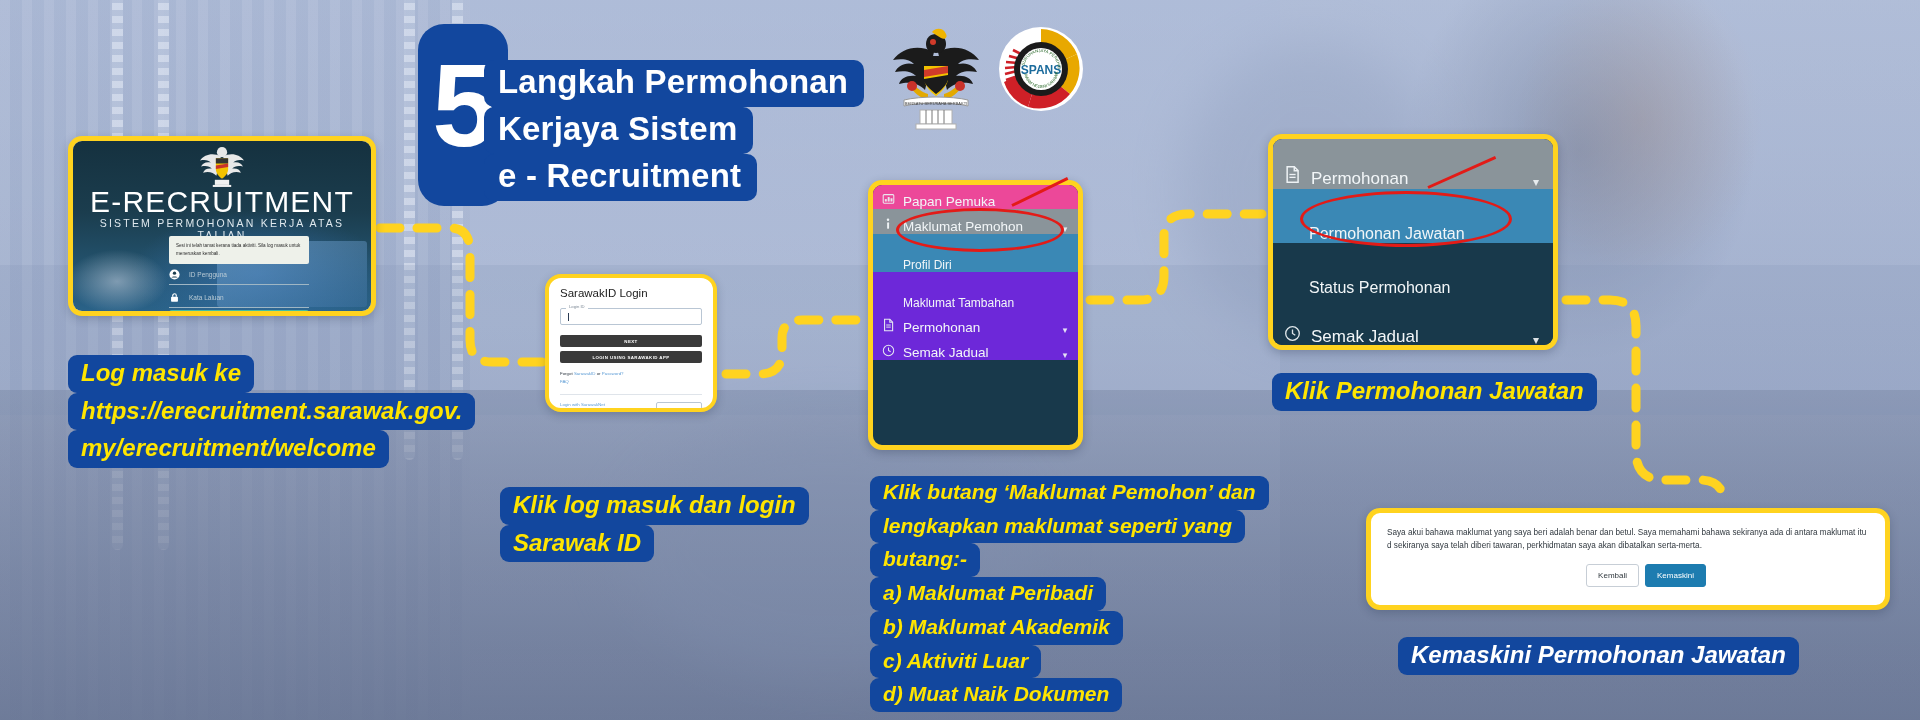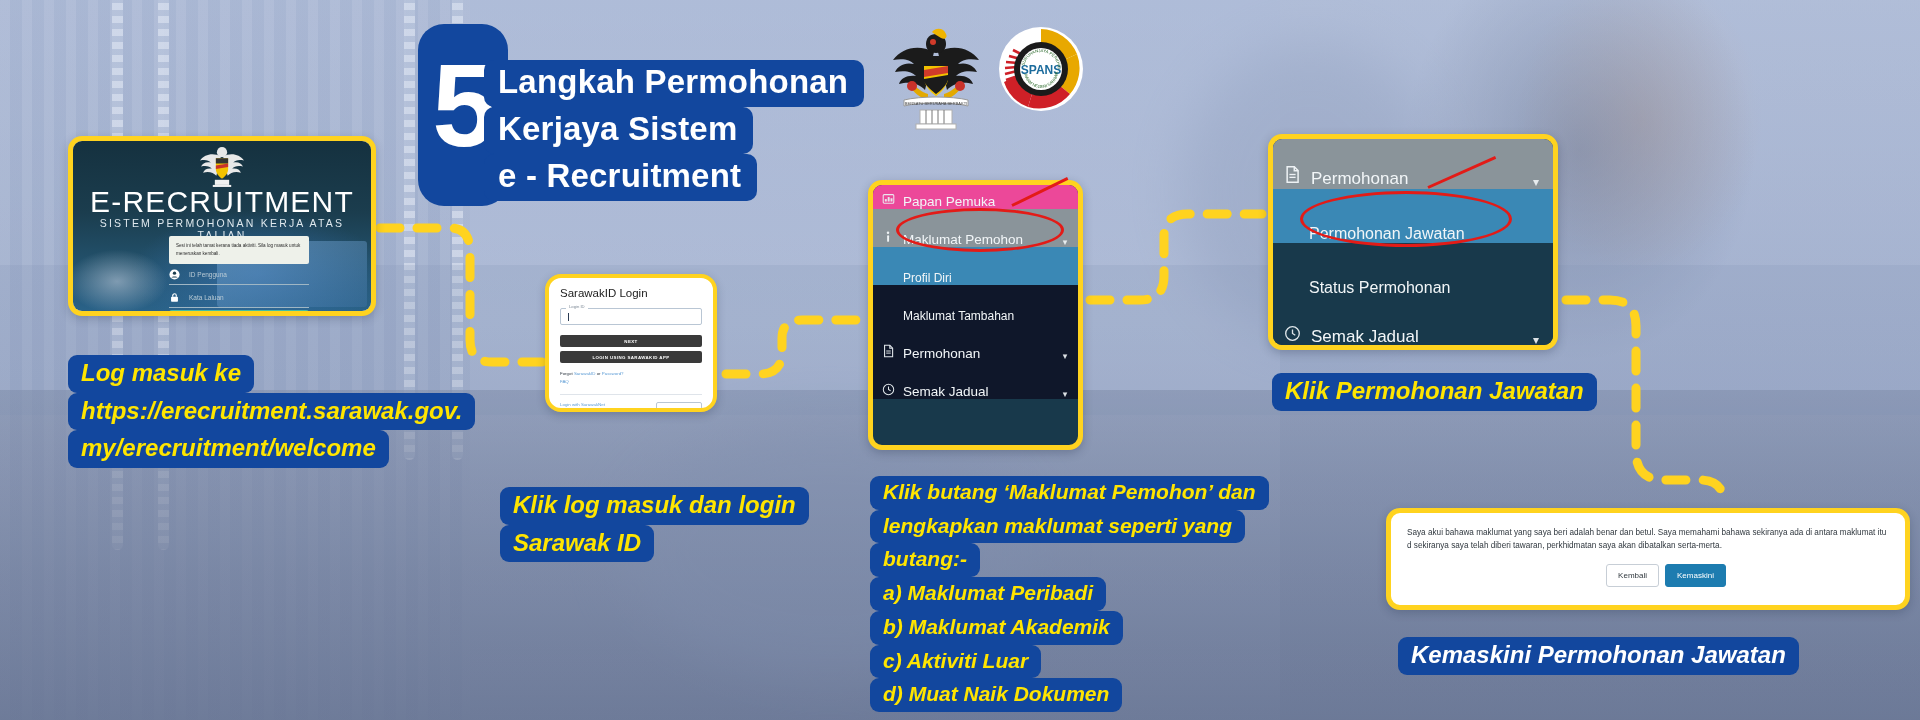--- a/index.html
+++ b/index.html
@@ -200,25 +200,25 @@
     display: flex; align-items: flex-end;
     color: #f2f6f8;
     position: relative;
   }
   .nav-row .ico { width: 30px; text-align: center; font-size: 13px; opacity: .95; flex: none; }
   .nav-row .lbl { flex: 1; }
   .nav-row .caret { width: 26px; text-align: center; font-size: 9px; opacity: .9; }
 
   
   #menu-mid { left: 868px; top: 180px; width: 215px; height: 270px; }
-  #menu-mid .nav-row { height: 38px; font-size: 13.5px; }
+  #menu-mid .nav-row { height: 25px; font-size: 13.5px; }
   #menu-mid .nav-row.sub { height: 38px; font-size: 12px; padding-left: 30px; }
   #menu-mid .grey { background: #8a949a; }
   #menu-mid .blue { background: #3a88b5; }
-  #menu-mid .dark { background: #0f172a; }
+  #menu-mid .dark { background: #6d28d9; }
   #menu-mid .partial { background:#ec4899; height: 24px; font-size: 13.5px; }
 
   
   #menu-right { left: 1268px; top: 134px; width: 290px; height: 216px; }
   #menu-right .nav-row { height: 50px; font-size: 17px; }
   #menu-right .nav-row.sub { height: 54px; font-size: 16px; padding-left: 36px; }
   #menu-right .grey { background: #8a949a; }
   #menu-right .blue { background: #3a88b5; }
   #menu-right .dark { background: #18394b; }
   #menu-right .ico { width: 38px; font-size: 17px; }
@@ -232,21 +232,21 @@
     z-index: 10;
     pointer-events: none;
   }
   .red-tail {
     position: absolute; z-index: 10;
     border-top: 3px solid #e31b17;
     transform-origin: left center;
   }
 
   
-  #confirm-card { left: 1366px; top: 508px; width: 524px; height: 102px; border-width: 5px; border-radius: 14px; margin-left: 20px; }
+  #confirm-card { left: 1366px; top: 508px; width: 524px; height: 102px; border-width: 5px; border-radius: 14px; }
   .confirm-text {
     padding: 14px 16px 0 16px;
     font-size: 8.2px; line-height: 1.55; color: #30383f;
   }
   .confirm-actions {
     display: flex; justify-content: center; align-items: center; gap: 6px;
     margin-top: 12px;
     padding-left: 36px;
   }
   .btn-kembali {

